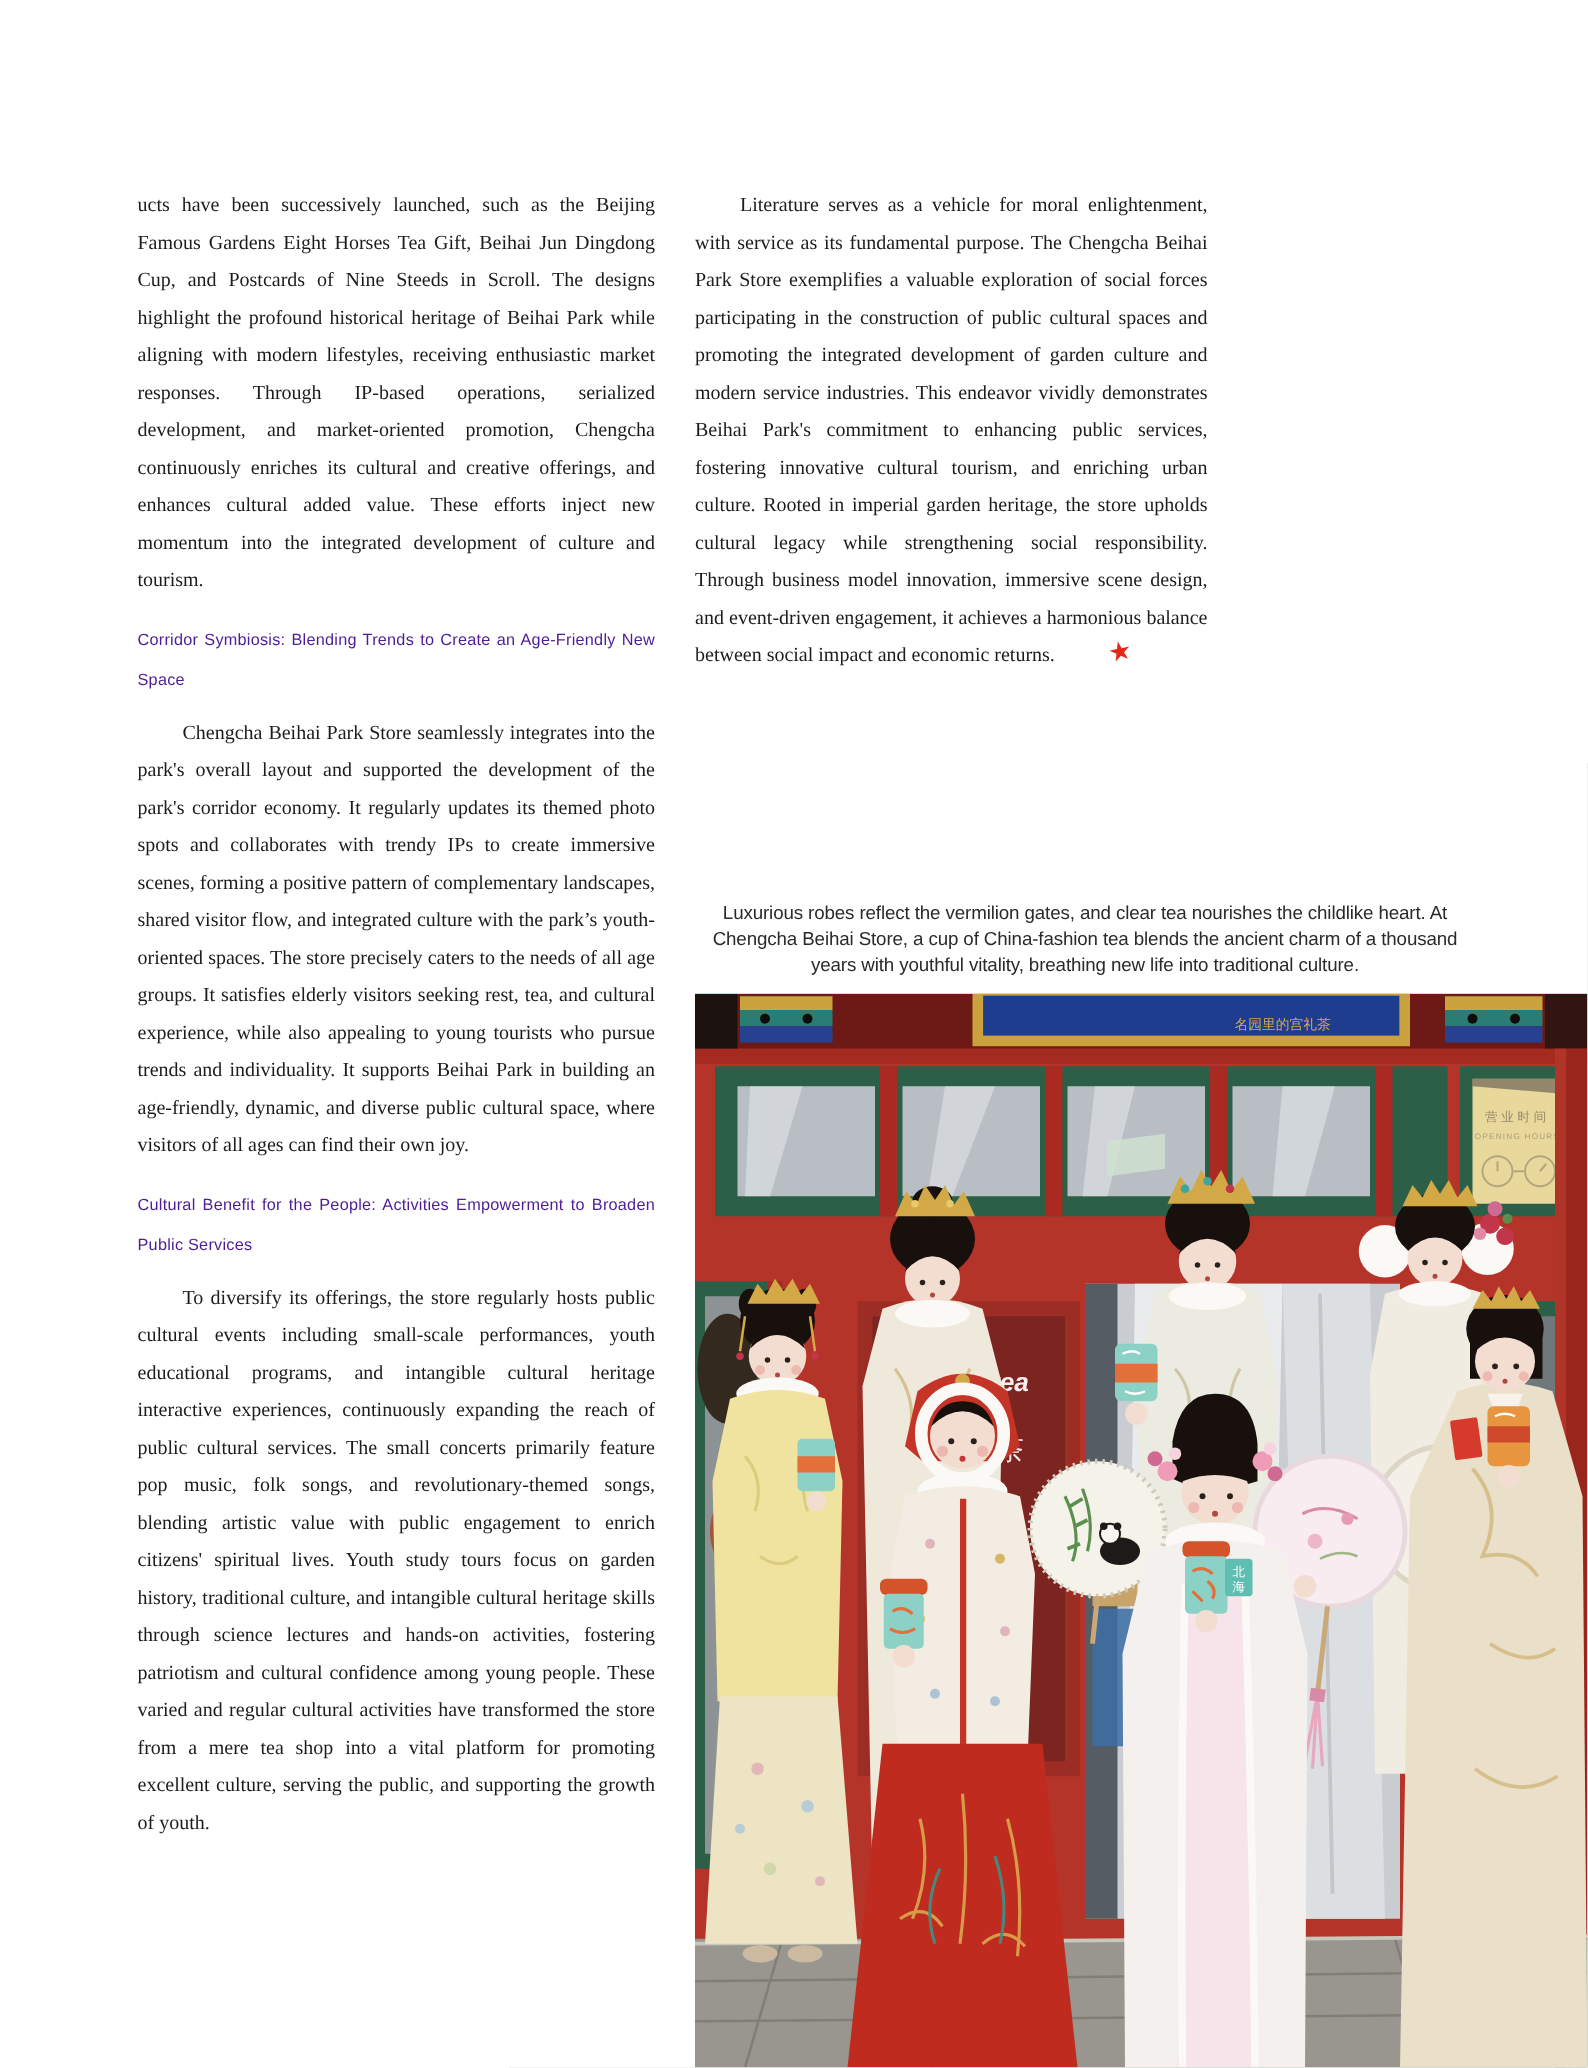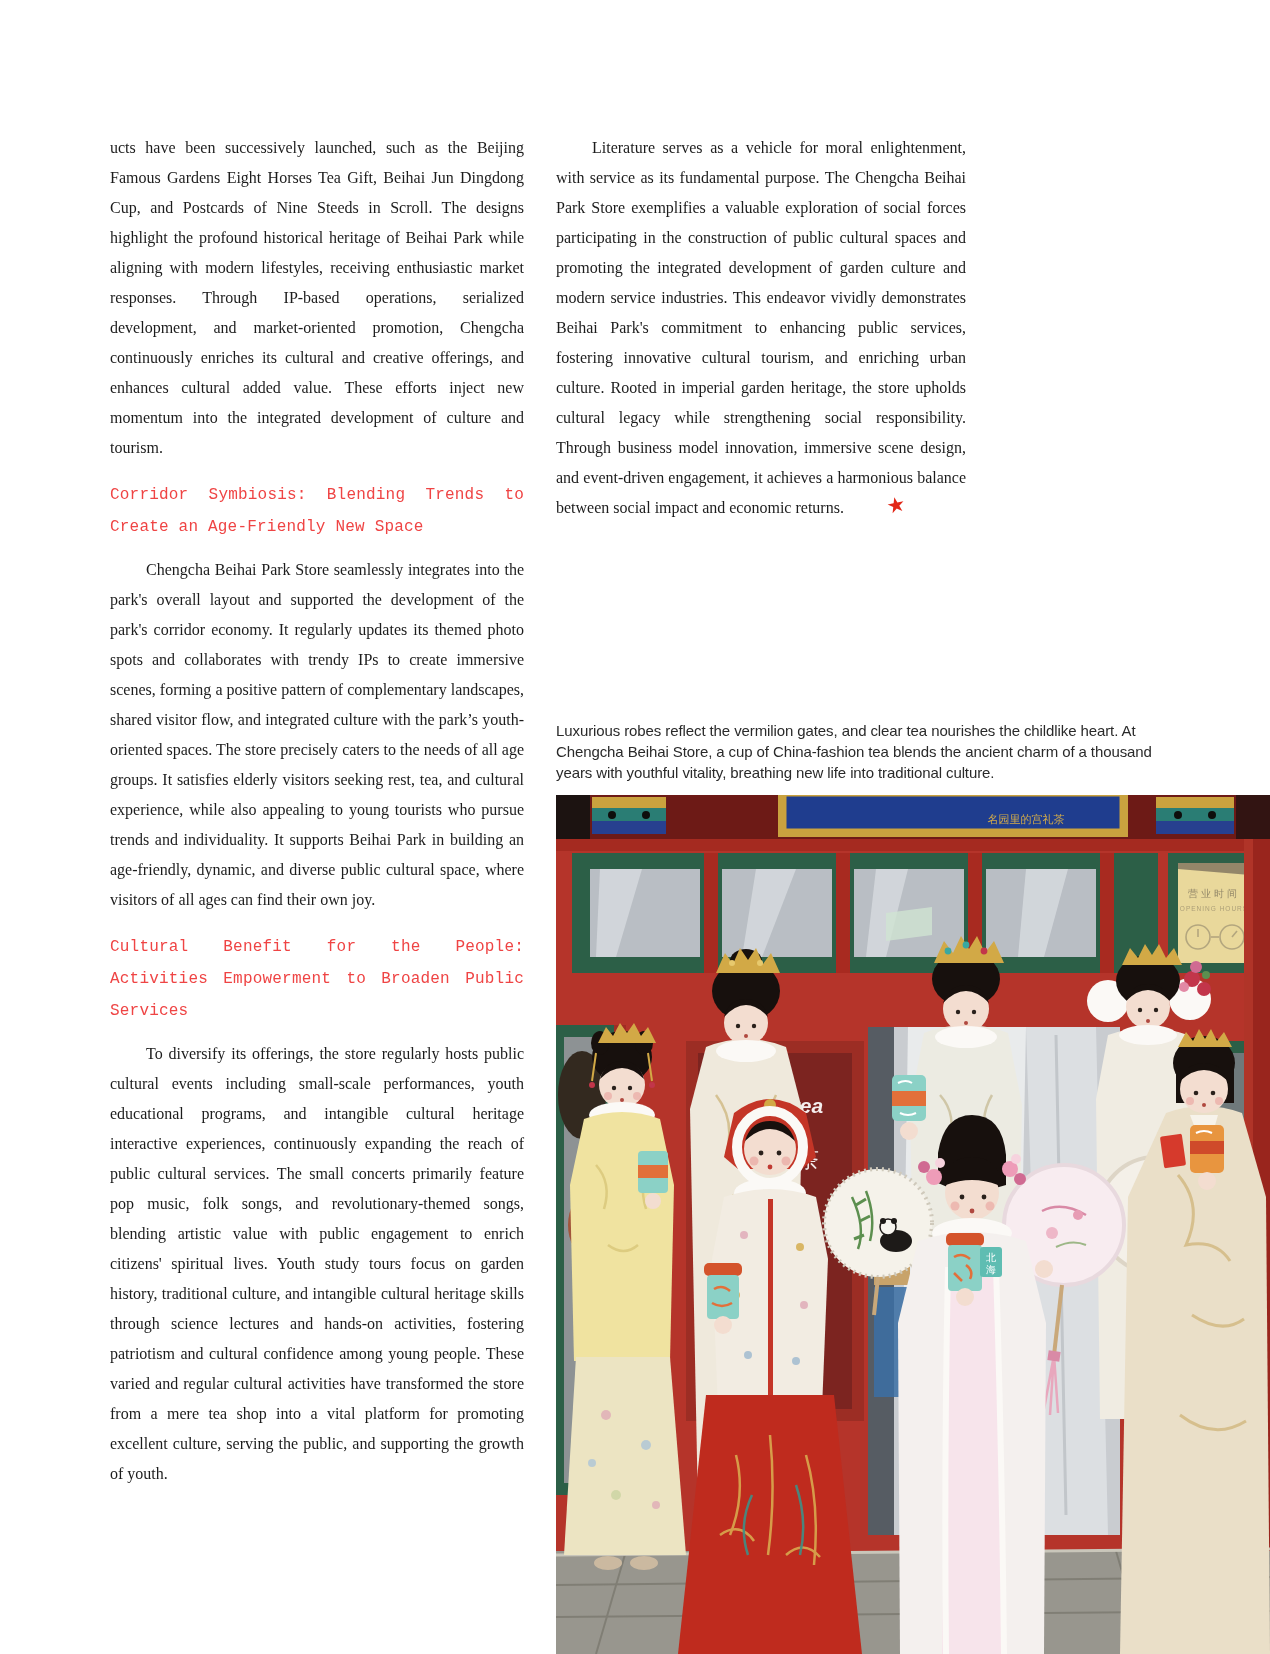--- a/index.html
+++ b/index.html
@@ -1,42 +1,42 @@
 <!DOCTYPE html>
 <html><head>
 <meta charset="utf-8">
 <style>
   html,body{margin:0;padding:0;background:#e8e8e8;}
   .page{
     position:relative;width:1270px;height:1654px;background:#ffffff;
     margin:0 auto;overflow:hidden;
     font-family:"Liberation Serif", serif;color:#1c1c1c;
   }
-  .col{position:absolute;top:133px;}
+  .col{position:absolute;top:150px;}
   .col-left{left:110px;width:414px;}
   .col-right{left:556px;width:410px;}
   p.body{
     margin:0;font-size:16px;line-height:30px;text-align:justify;
     color:#1c1c1c;
   }
   p.body.indent{text-indent:36px;}
   h2.head{
-    font-family:Liberation Mono, monospace;
-    font-size:16px;line-height:32px;font-weight:normal;color:#ef4444;
+    font-family:Liberation Sans, sans-serif;
+    font-size:13px;line-height:32px;font-weight:normal;color:#4c1d95;
     margin:16px 0 12px 0;text-align:justify;letter-spacing:0.2px;
   }
   .star{
     display:inline-block;color:#e22818;font-size:21px;line-height:0;
     margin-left:7px;vertical-align:-3px;transform:rotate(-12deg);
     font-family:"DejaVu Sans", sans-serif;
   }
   .caption{
     position:absolute;left:556px;top:720px;width:624px;
     font-family:"Liberation Sans", sans-serif;
-    font-size:15px;line-height:21px;color:#2a2a2a;text-align:left;
+    font-size:15px;line-height:21px;color:#2a2a2a;text-align:center;
     letter-spacing:-0.1px;
   }
   .photo{
     position:absolute;left:556px;top:795px;width:714px;height:859px;
     overflow:hidden;background:#14b8a6;
   }
   .photo svg{display:block;}
   svg text{font-family:"Liberation Sans", sans-serif;}
 </style>
 </head>

